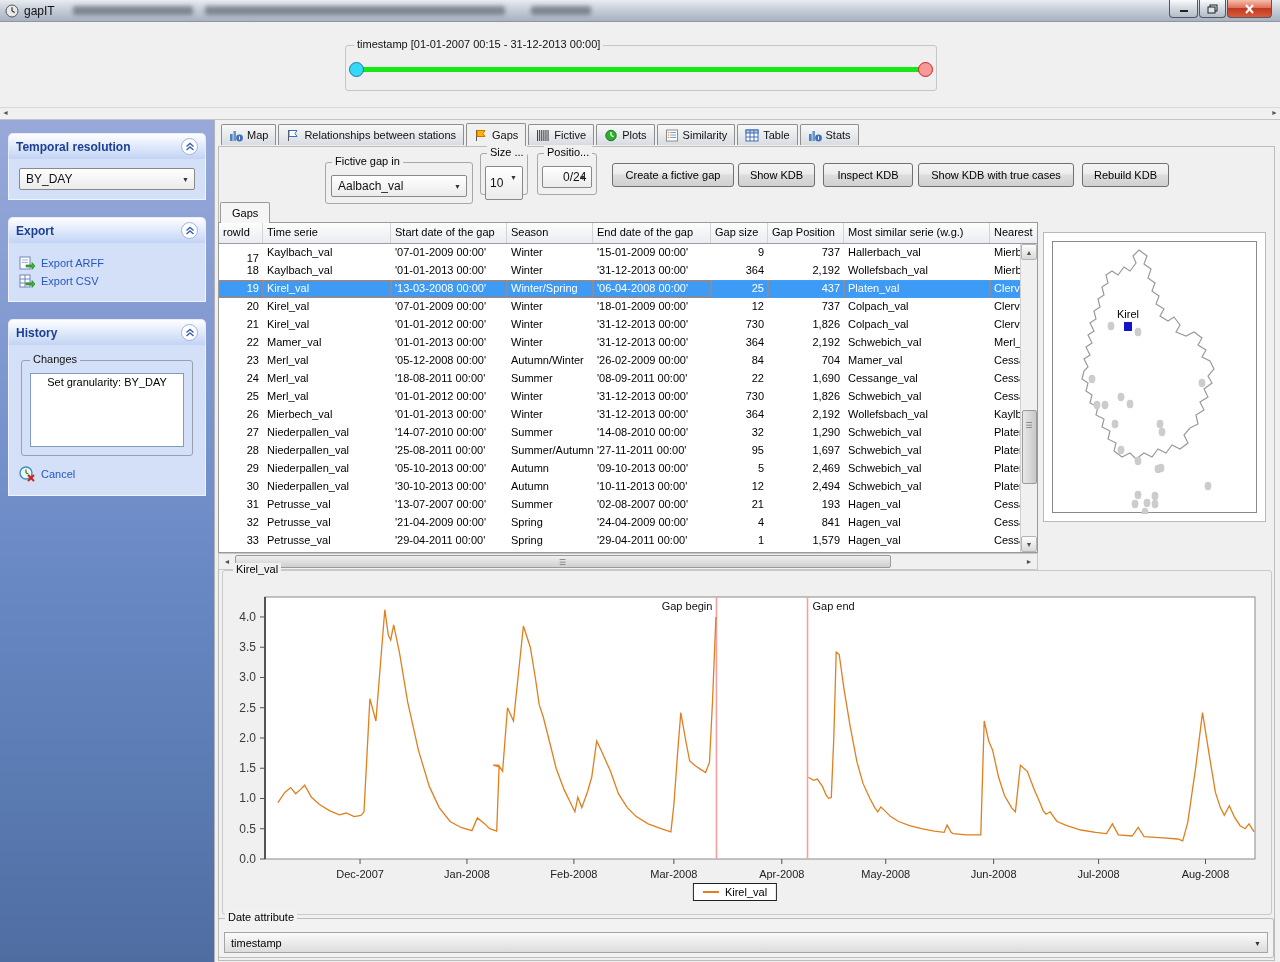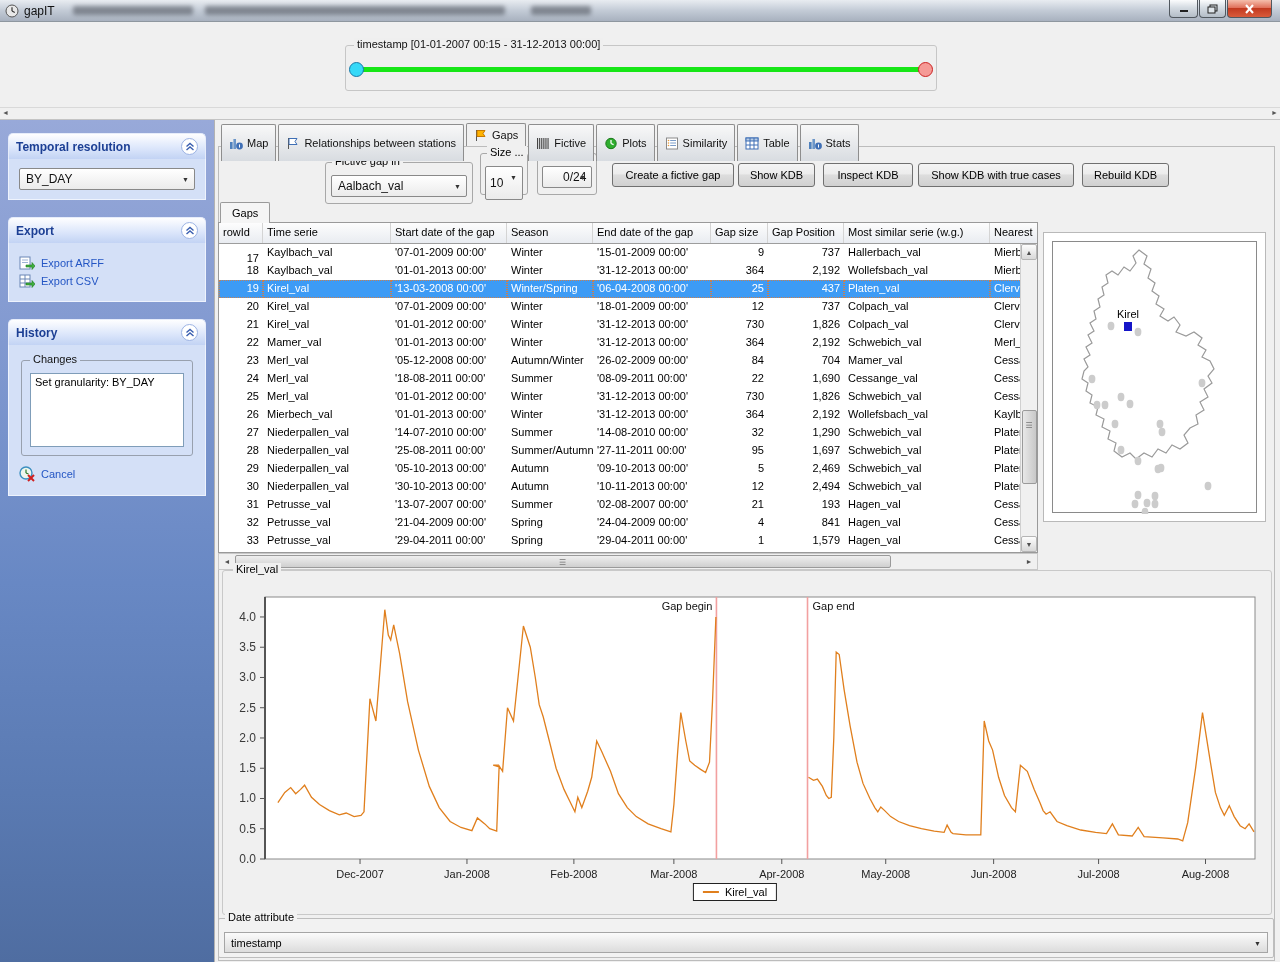--- a/index.html
+++ b/index.html
@@ -39,26 +39,26 @@
   .tp-title { color:#1c3f94; font-weight:bold; font-size:12px; }
   .tp-chevron { width:17px; height:17px; border-radius:50%; background:#fff; border:1px solid #9cb3e4; display:flex; align-items:center; justify-content:center; cursor:pointer; }
   .tp-body { background:#d4e0f7; border:1px solid #eef3fd; border-top:none; padding:9px 10px; }
   .combo { height:22px; background:linear-gradient(#ffffff,#ebebeb); border:1px solid #898989; border-radius:2px; display:flex; align-items:center; padding:0 6px; font-size:12px; position:relative; color:#111; cursor:pointer; }
   .combo .carr { position:absolute; right:5px; top:7px; font-size:7px; color:#333; }
   .xlink { display:flex; align-items:center; gap:6px; color:#2456c4; font-size:11px; margin:4px 0; cursor:pointer; }
   .gbox { border:1px solid #98a0ae; border-radius:3px; position:relative; }
   .gbox > .glabel { position:absolute; top:-8px; left:8px; padding:0 3px; font-size:11px; color:#111; }
   .hist-box { margin:6px 2px 10px; padding:12px 8px 8px; background:#d4e0f7; }
   .hist-box .glabel { background:#d4e0f7; }
-  .hist-list { background:#fff; border:1px solid #7f9db9; height:74px; padding:2px 4px; font-size:11px; color:#000; overflow:hidden; }
+  .hist-list { background:#fff; border:1px solid #7f9db9; height:74px; padding:2px 4px; font-size:11px; color:#000; overflow:hidden;text-align:center; }
 
   
   .content-frame { position:absolute; left:3px; top:26px; right:5px; bottom:1px; border:1px solid #bcbcbc; background:#f0f0f0; }
   .tabbar { position:absolute; left:6px; top:4px; display:flex; gap:2px; z-index:3; }
-  .tab { display:flex; align-items:center; gap:4px; height:37px; padding:0 7px; border:1px solid #8e8e8e; border-bottom:none; border-radius:2px 2px 0 0; background:linear-gradient(#f8f8f8,#d8dce1); font-size:11px; color:#111; cursor:pointer; }
+  .tab { display:flex; align-items:center; gap:4px; height:21px; padding:0 7px; border:1px solid #8e8e8e; border-bottom:none; border-radius:2px 2px 0 0; background:linear-gradient(#f8f8f8,#d8dce1); font-size:11px; color:#111; cursor:pointer; }
   .tab.active { background:#f0f0f0; height:23px; margin-top:-1px; }
 
   
   .tool-group { position:absolute; border:1px solid #a8a8a8; border-radius:3px; background:#f0f0f0; }
   .tool-group .glabel { position:absolute; top:-8px; left:6px; background:#f0f0f0; padding:0 3px; font-size:11px; }
   .btn { position:absolute; height:24px; border:1px solid #707070; border-radius:3px; background:linear-gradient(#f4f4f4,#ececec 45%,#dddddd 50%,#d0d0d0); font-size:11px; color:#000; display:flex; align-items:center; justify-content:center; cursor:pointer; padding:0 8px; }
 
   .inner-tab { position:absolute; left:5px; top:82px; height:21px; padding:0 11px; border:1px solid #9a9a9a; border-bottom:none; border-radius:2px 2px 0 0; background:#f5f5f5; display:flex; align-items:center; font-size:11px; z-index:2; }
 
   

